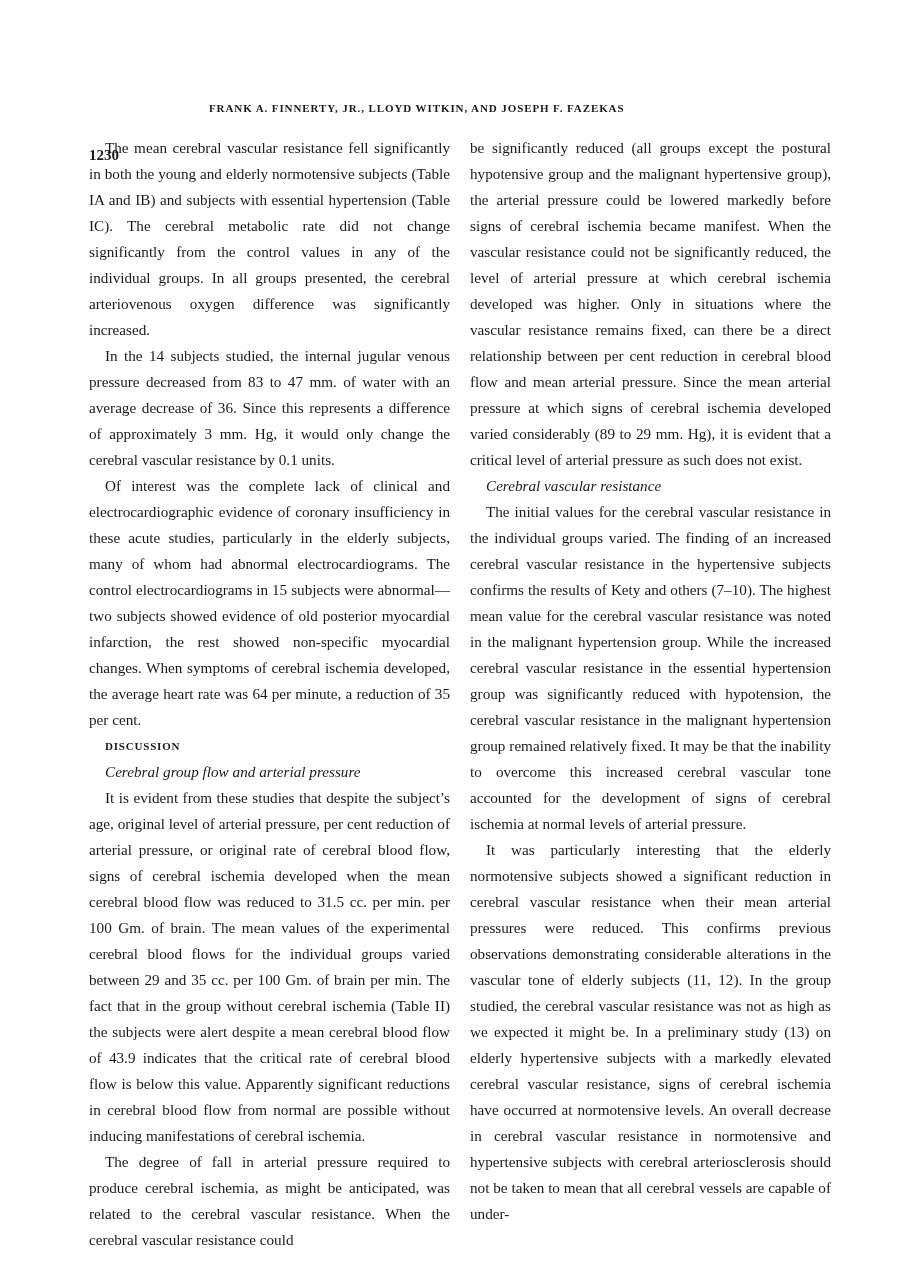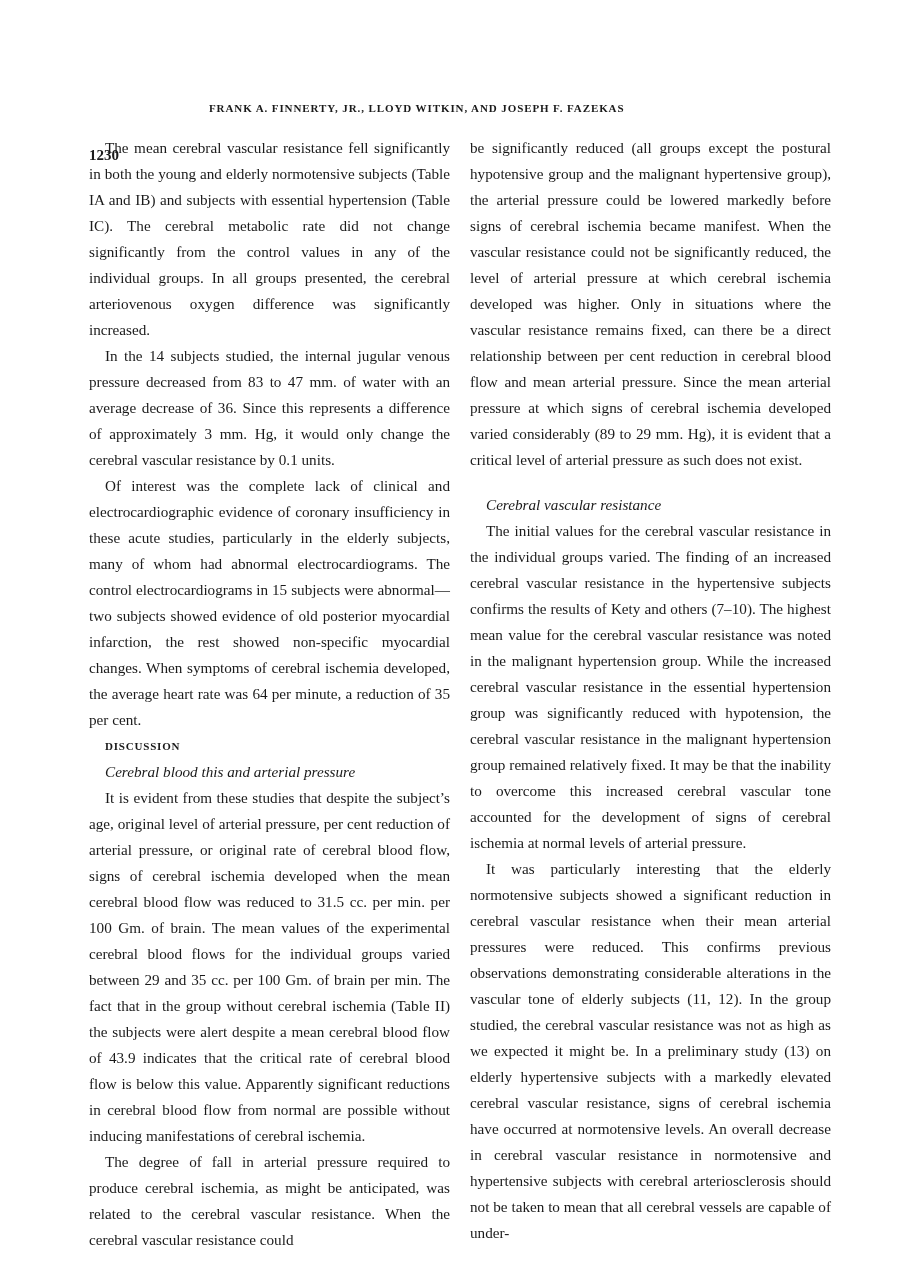--- a/index.html
+++ b/index.html
@@ -7,36 +7,36 @@
          font-family: "Liberation Serif", "DejaVu Serif", serif; color: #1a1a1a; }
   .header { position: absolute; top: 100px; left: 89px; width: 742px; height: 20px; }
   .page-num { position: absolute; left: 0; top: 0; font-size: 15px; font-weight: bold; margin-top: 47px; }
   .running-head { position: absolute; left: 120px; top: 2px; font-size: 11px; letter-spacing: 0.9px; font-weight: bold; }
   .col { position: absolute; top: 135px; width: 361px; font-size: 15.2px; line-height: 26px; text-align: justify; hyphens: none; }
   .col.left { left: 89px; }
   .col.right { left: 470px; }
   .col p { margin: 0; text-indent: 16px; }
   .section-head { text-align: left; font-size: 11px; letter-spacing: 0.8px; font-weight: bold; margin: 17px 0 8px 0; text-indent: 0; }
   .subhead { font-style: italic; margin: 0 0 11px 0; text-indent: 0; text-align: left; }
-  .col.right .subhead { margin-top: 19px; }
+  .col.right .subhead { }
 </style>
 </head>
 <body>
 
 <div class="header">
   <span class="page-num">1230</span>
   <span class="running-head">FRANK A. FINNERTY, JR., LLOYD WITKIN, AND JOSEPH F. FAZEKAS</span>
 </div>
 
 <div class="col left">
   <p>The mean cerebral vascular resistance fell significantly in both the young and elderly normotensive subjects (Table IA and IB) and subjects with essential hypertension (Table IC). The cerebral metabolic rate did not change significantly from the control values in any of the individual groups. In all groups presented, the cerebral arteriovenous oxygen difference was significantly increased.</p>
   <p>In the 14 subjects studied, the internal jugular venous pressure decreased from 83 to 47 mm. of water with an average decrease of 36. Since this represents a difference of approximately 3 mm. Hg, it would only change the cerebral vascular resistance by 0.1 units.</p>
   <p>Of interest was the complete lack of clinical and electrocardiographic evidence of coronary insufficiency in these acute studies, particularly in the elderly subjects, many of whom had abnormal electrocardiograms. The control electrocardiograms in 15 subjects were abnormal—two subjects showed evidence of old posterior myocardial infarction, the rest showed non-specific myocardial changes. When symptoms of cerebral ischemia developed, the average heart rate was 64 per minute, a reduction of 35 per cent.</p>
   <p class="section-head">DISCUSSION</p>
-  <p class="subhead">Cerebral blood this and arterial pressure</p>
+  <p class="subhead">Cerebral group flow and arterial pressure</p>
   <p>It is evident from these studies that despite the subject’s age, original level of arterial pressure, per cent reduction of arterial pressure, or original rate of cerebral blood flow, signs of cerebral ischemia developed when the mean cerebral blood flow was reduced to 31.5 cc. per min. per 100 Gm. of brain. The mean values of the experimental cerebral blood flows for the individual groups varied between 29 and 35 cc. per 100 Gm. of brain per min. The fact that in the group without cerebral ischemia (Table II) the subjects were alert despite a mean cerebral blood flow of 43.9 indicates that the critical rate of cerebral blood flow is below this value. Apparently significant reductions in cerebral blood flow from normal are possible without inducing manifestations of cerebral ischemia.</p>
   <p>The degree of fall in arterial pressure required to produce cerebral ischemia, as might be anticipated, was related to the cerebral vascular resistance. When the cerebral vascular resistance could</p>
 </div>
 
 <div class="col right">
   <p style="text-indent:0">be significantly reduced (all groups except the postural hypotensive group and the malignant hypertensive group), the arterial pressure could be lowered markedly before signs of cerebral ischemia became manifest. When the vascular resistance could not be significantly reduced, the level of arterial pressure at which cerebral ischemia developed was higher. Only in situations where the vascular resistance remains fixed, can there be a direct relationship between per cent reduction in cerebral blood flow and mean arterial pressure. Since the mean arterial pressure at which signs of cerebral ischemia developed varied considerably (89 to 29 mm. Hg), it is evident that a critical level of arterial pressure as such does not exist.</p>
   <p class="subhead">Cerebral vascular resistance</p>
   <p>The initial values for the cerebral vascular resistance in the individual groups varied. The finding of an increased cerebral vascular resistance in the hypertensive subjects confirms the results of Kety and others (7–10). The highest mean value for the cerebral vascular resistance was noted in the malignant hypertension group. While the increased cerebral vascular resistance in the essential hypertension group was significantly reduced with hypotension, the cerebral vascular resistance in the malignant hypertension group remained relatively fixed. It may be that the inability to overcome this increased cerebral vascular tone accounted for the development of signs of cerebral ischemia at normal levels of arterial pressure.</p>
   <p>It was particularly interesting that the elderly normotensive subjects showed a significant reduction in cerebral vascular resistance when their mean arterial pressures were reduced. This confirms previous observations demonstrating considerable alterations in the vascular tone of elderly subjects (11, 12). In the group studied, the cerebral vascular resistance was not as high as we expected it might be. In a preliminary study (13) on elderly hypertensive subjects with a markedly elevated cerebral vascular resistance, signs of cerebral ischemia have occurred at normotensive levels. An overall decrease in cerebral vascular resistance in normotensive and hypertensive subjects with cerebral arteriosclerosis should not be taken to mean that all cerebral vessels are capable of under-</p>
 </div>

